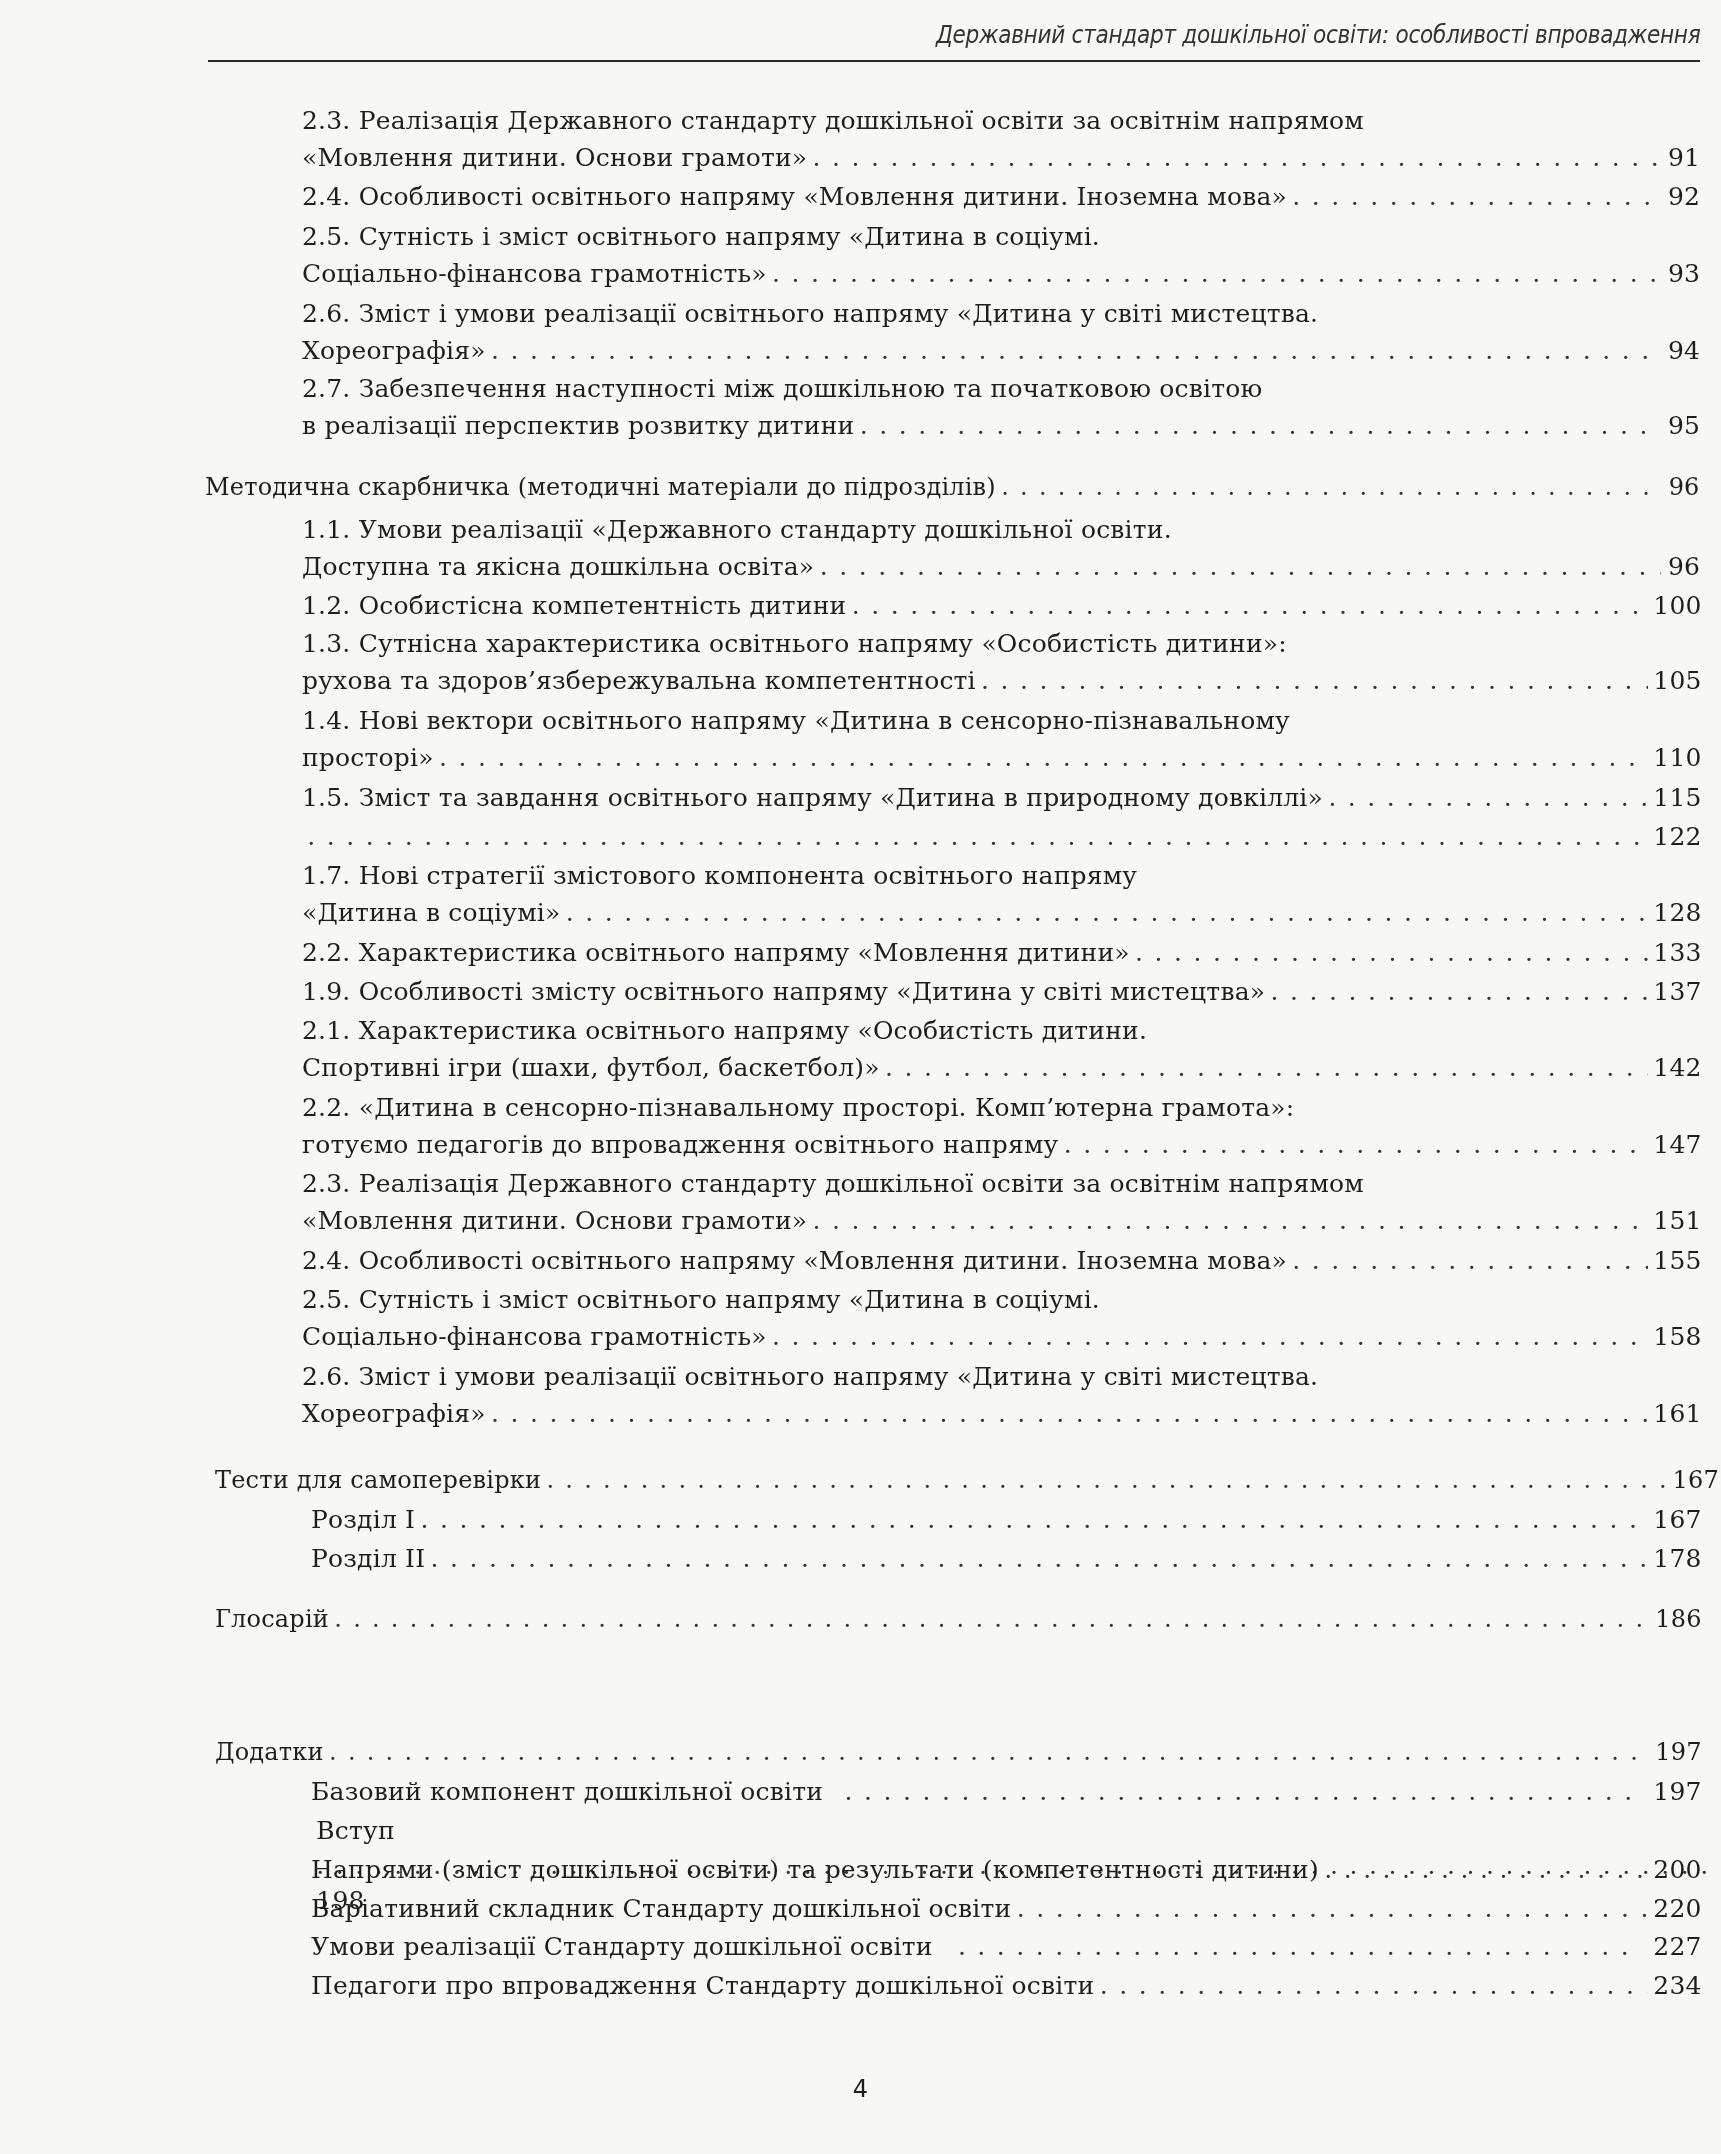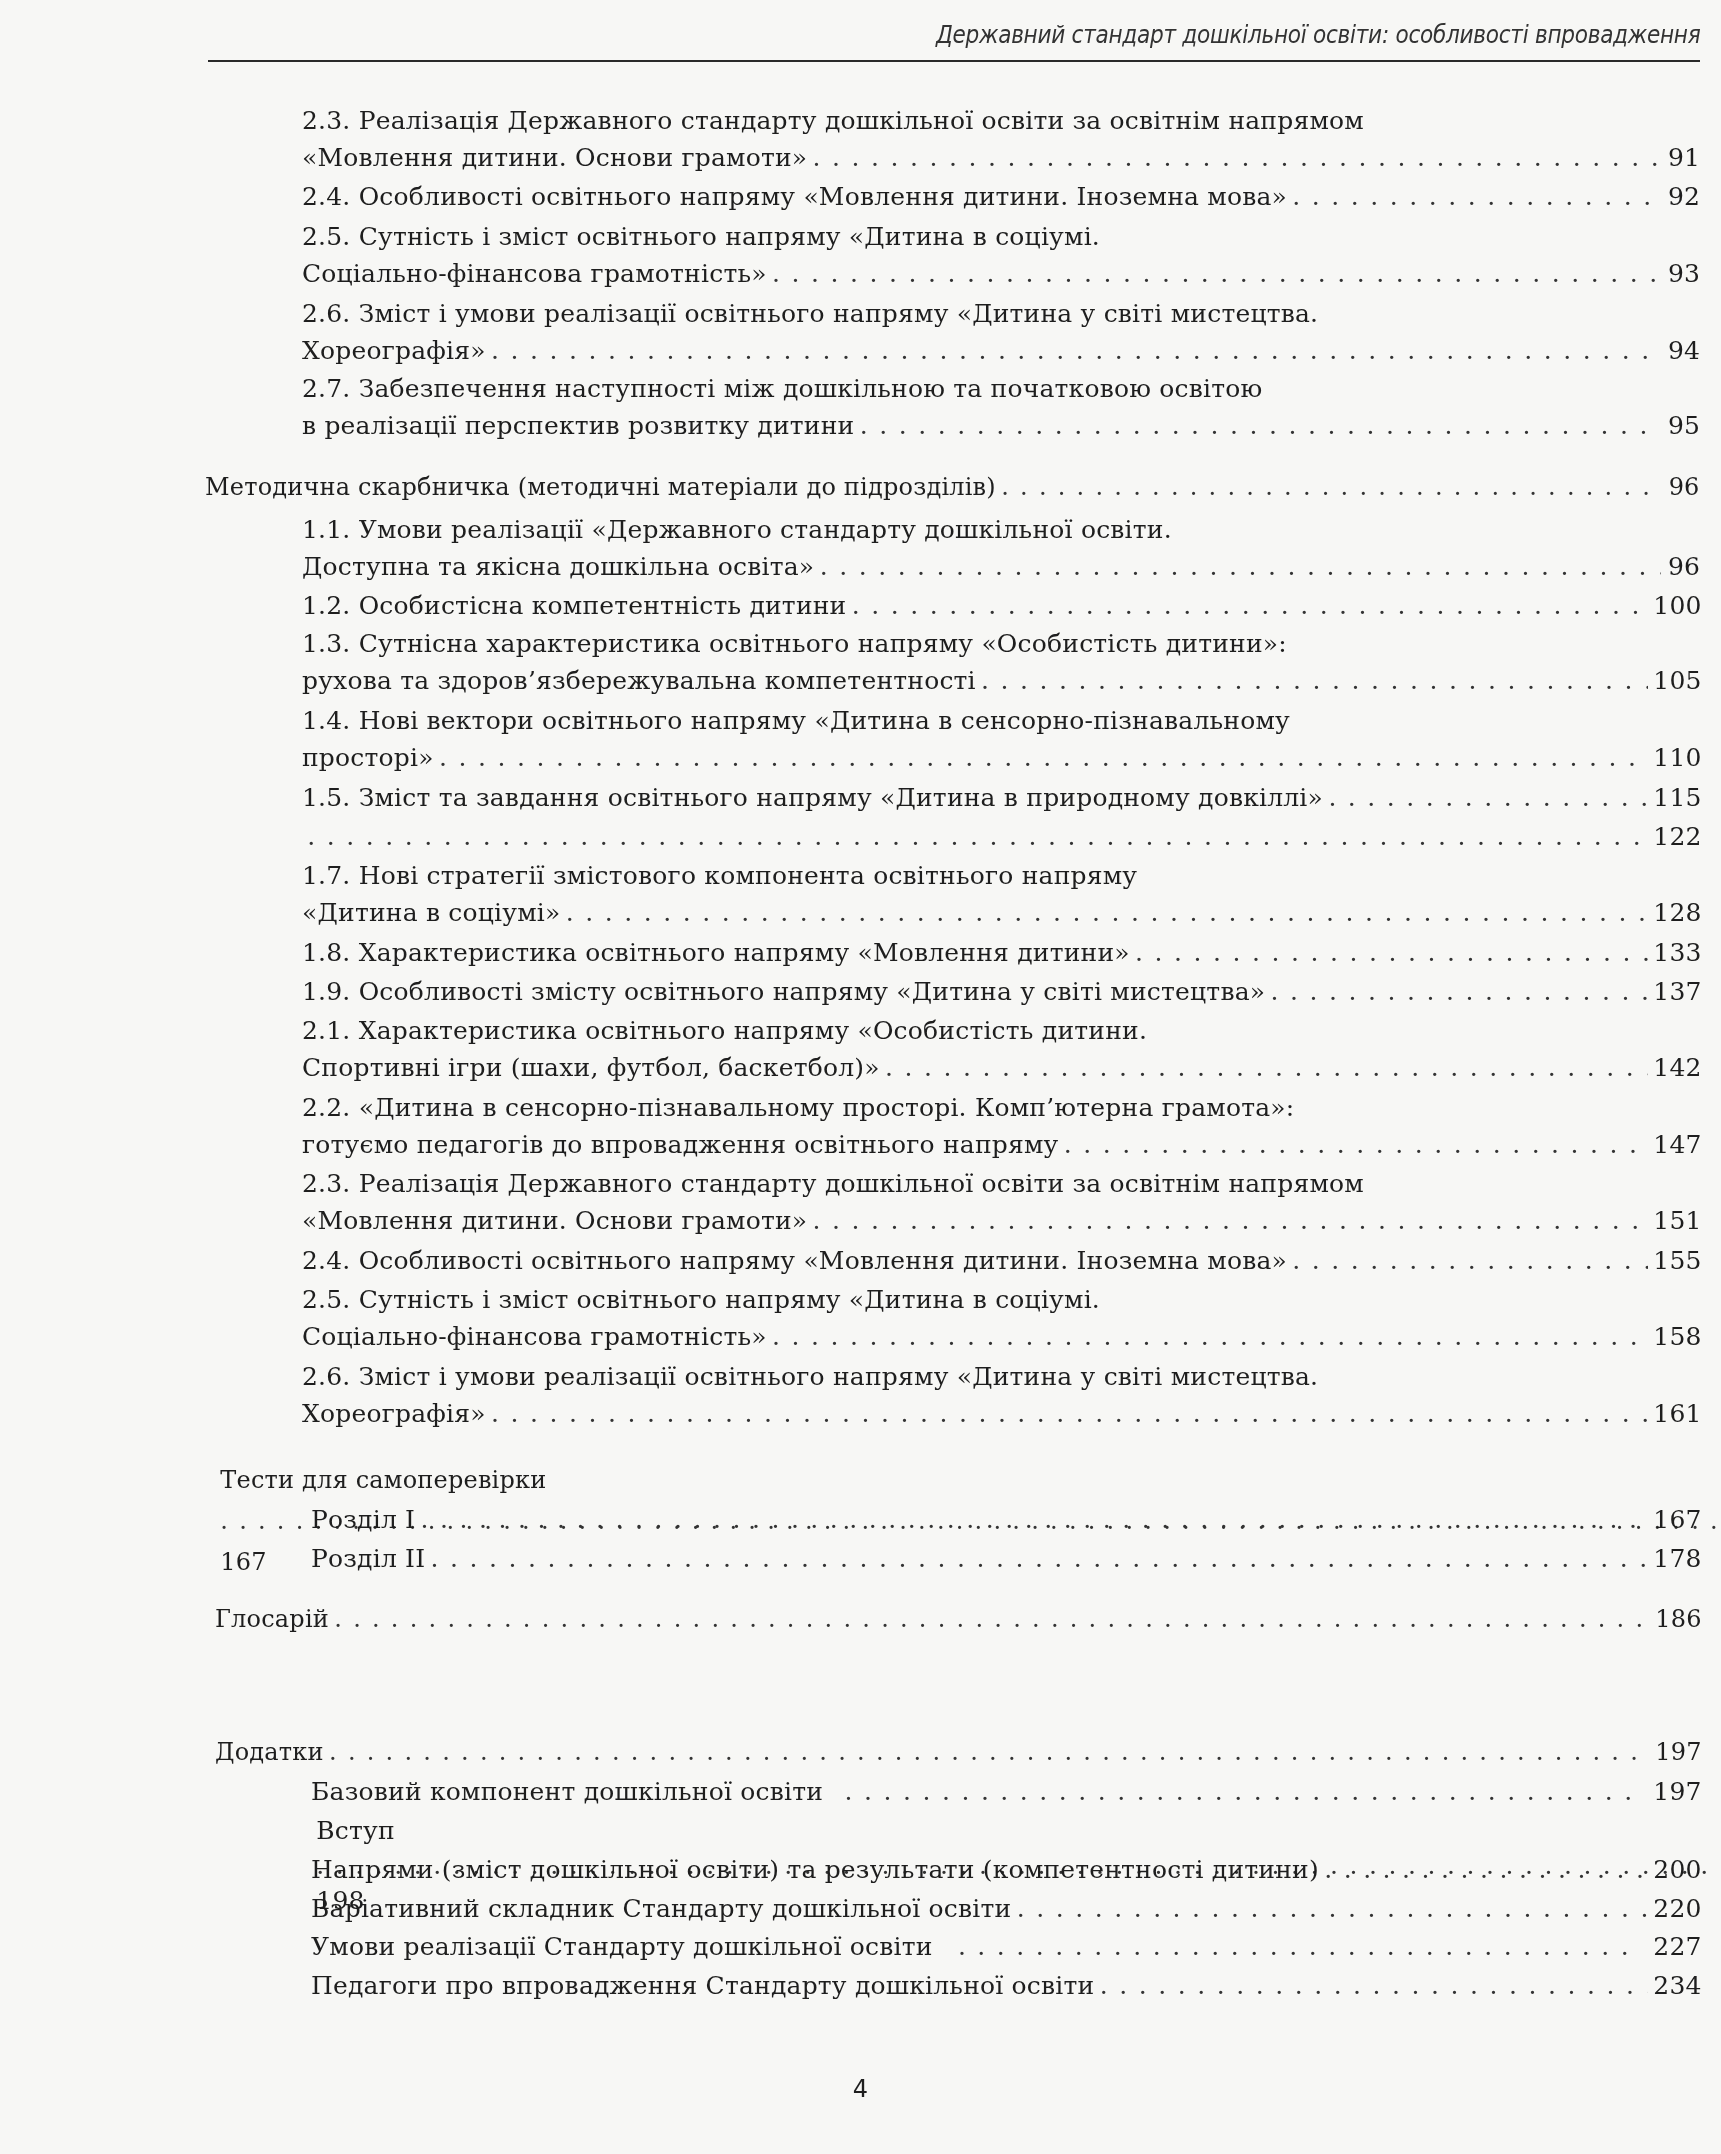--- a/index.html
+++ b/index.html
@@ -135,21 +135,21 @@
       <span class="dots"></span>
       <span class="p">122</span>
   </div>
   <div class="first" style="left:302px; top:858px;">1.7. Нові стратегії змістового компонента освітнього напряму</div>
   <div class="line" style="left:302px; right:19.4px; top:895px;">
     <span class="t">«Дитина в соціумі»</span>
       <span class="dots"></span>
       <span class="p">128</span>
   </div>
   <div class="line" style="left:302px; right:19.4px; top:935px;">
-    <span class="t">1.8. Характеристика освітнього напряму «Мовлення дитини»</span>
+    <span class="t">2.2. Характеристика освітнього напряму «Мовлення дитини»</span>
       <span class="dots"></span>
       <span class="p">133</span>
   </div>
   <div class="line" style="left:302px; right:19.4px; top:974px;">
     <span class="t">1.9. Особливості змісту освітнього напряму «Дитина у світі мистецтва»</span>
       <span class="dots"></span>
       <span class="p">137</span>
   </div>
   <div class="first" style="left:302px; top:1013px;">2.1. Характеристика освітнього напряму «Особистість дитини.</div>
   <div class="line" style="left:302px; right:19.4px; top:1050px;">
@@ -180,21 +180,21 @@
       <span class="dots"></span>
       <span class="p">158</span>
   </div>
   <div class="first" style="left:302px; top:1359px;">2.6. Зміст і умови реалізації освітнього напряму «Дитина у світі мистецтва.</div>
   <div class="line" style="left:302px; right:19.4px; top:1396px;">
     <span class="t">Хореографія»</span>
       <span class="dots"></span>
       <span class="p">161</span>
   </div>
 
-  <div class="line sec" style="left:215px; right:2px; top:1460px;flex-direction:column;">
+  <div class="line sec" style="left:215px; right:2px; top:1460px;">
     <span class="t">Тести для самоперевірки</span>
       <span class="dots"></span>
       <span class="p">167</span>
   </div>
   <div class="line" style="left:311px; right:19.4px; top:1502px;">
     <span class="t">Розділ I</span>
       <span class="dots"></span>
       <span class="p">167</span>
   </div>
   <div class="line" style="left:311px; right:19.4px; top:1541px;">

